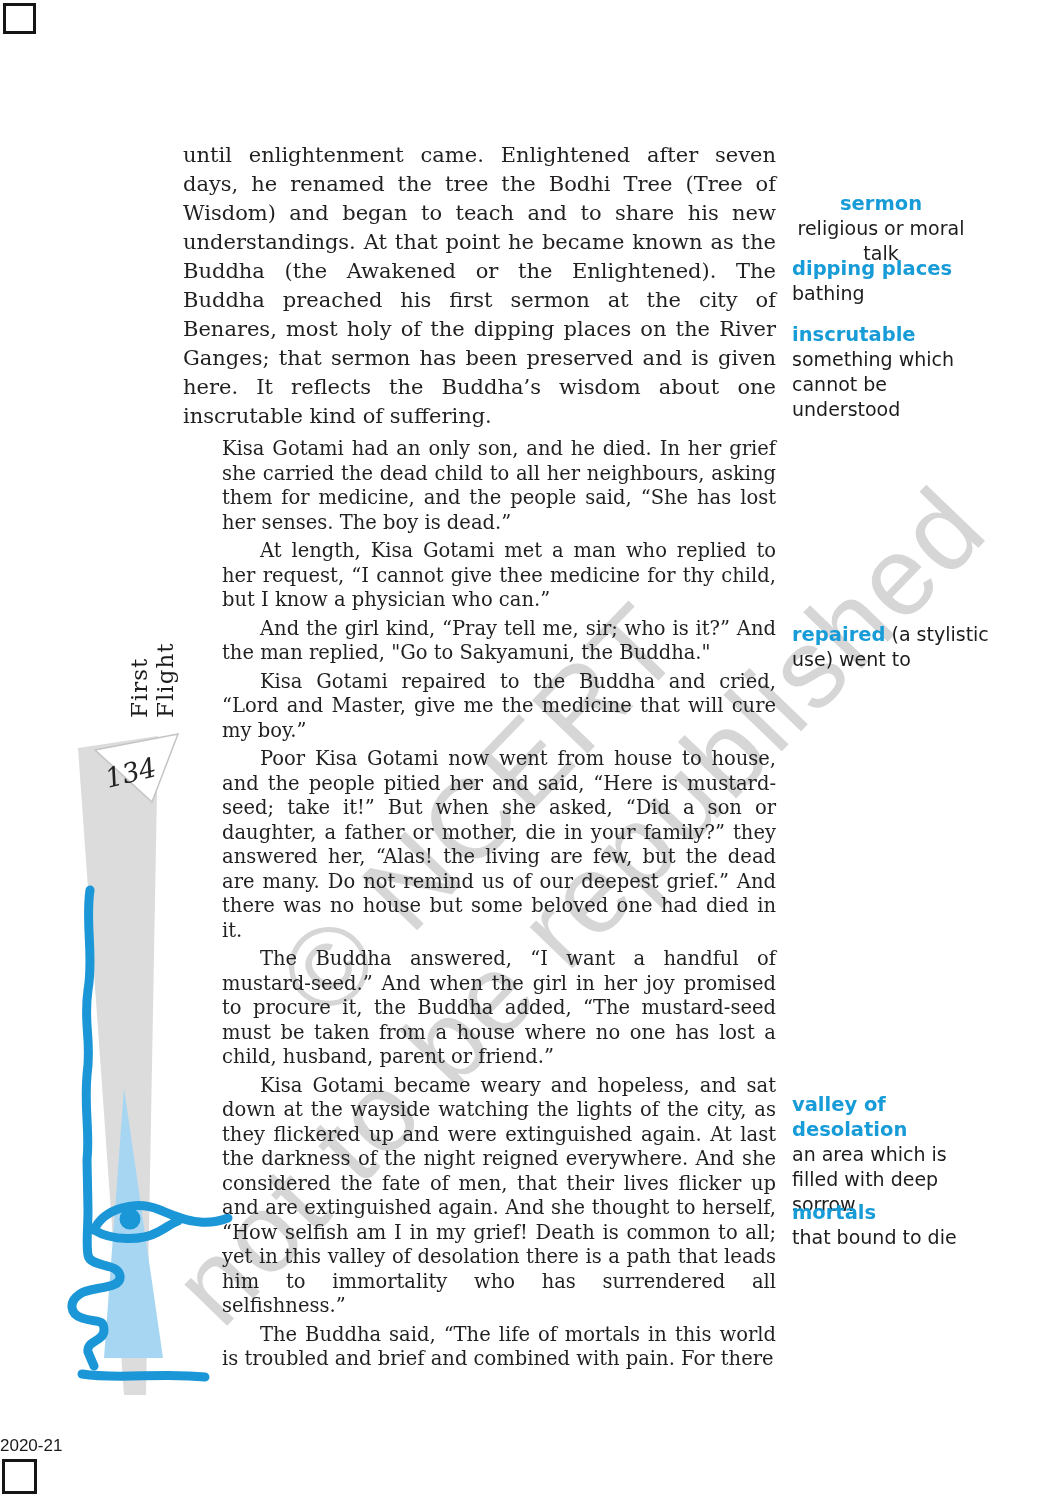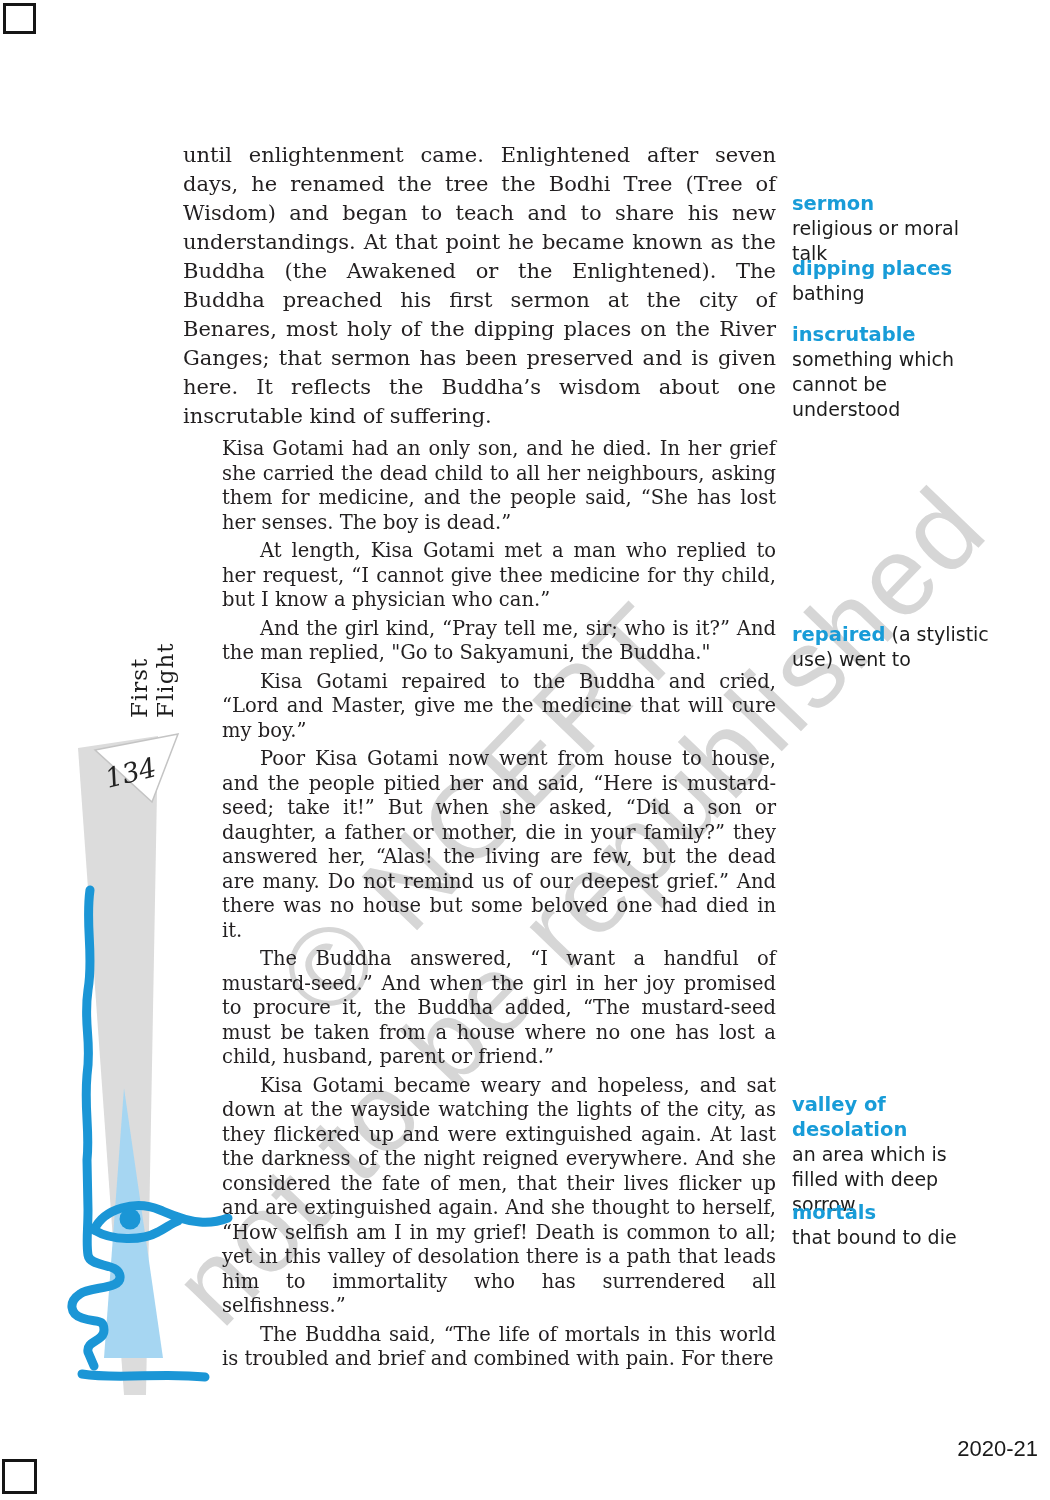--- a/index.html
+++ b/index.html
@@ -31,30 +31,30 @@
   .story-block{position:absolute;left:222px;top:437px;width:554px;z-index:3;
      font-size:19.5px;line-height:24.5px;text-align:justify;}
   .story-block p{margin:0 0 4px 0;text-indent:38px;}
   .story-block p.first{text-indent:0;}
 
   
   .gloss{position:absolute;left:792px;z-index:3;
      font-family:"DejaVu Sans", sans-serif;font-size:19px;line-height:25px;color:#1c1c1c;}
   .gloss .term{color:#189cd8;font-weight:bold;font-size:19.5px;}
   .gloss .term.block{display:block;}
-  .g0{top:191px;width:178px;}
+  .g0{top:191px;width:178px;text-align:center;}
   .g1{top:256px;width:190px;}
   .g2{top:322px;width:178px;}
   .g3{top:622px;width:206px;}
   .g4{top:1092px;width:196px;}
   .g5{top:1200px;width:200px;}
 
   
-  .footer{position:absolute;left:0;top:1436px;width:1038px;text-align:right;z-index:3;
-     font-family:"Liberation Sans", sans-serif;font-size:22px;color:#1a1a1a;}
+  .footer{position:absolute;left:0;top:1436px;width:1038px;text-align:left;z-index:3;
+     font-family:"Liberation Sans", sans-serif;font-size:17px;color:#1a1a1a;}
 </style>
 </head>
 <body>
 
 <div class="watermark-anchor">
   <div class="watermark">
     <div>© NCERT</div>
     <div>not to be republished</div>
   </div>
 </div>

